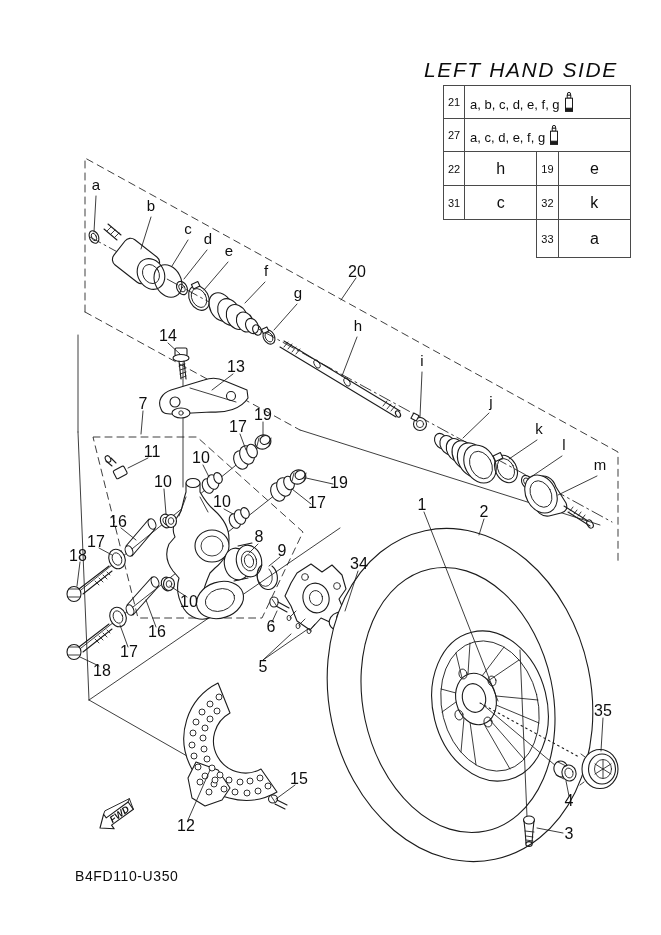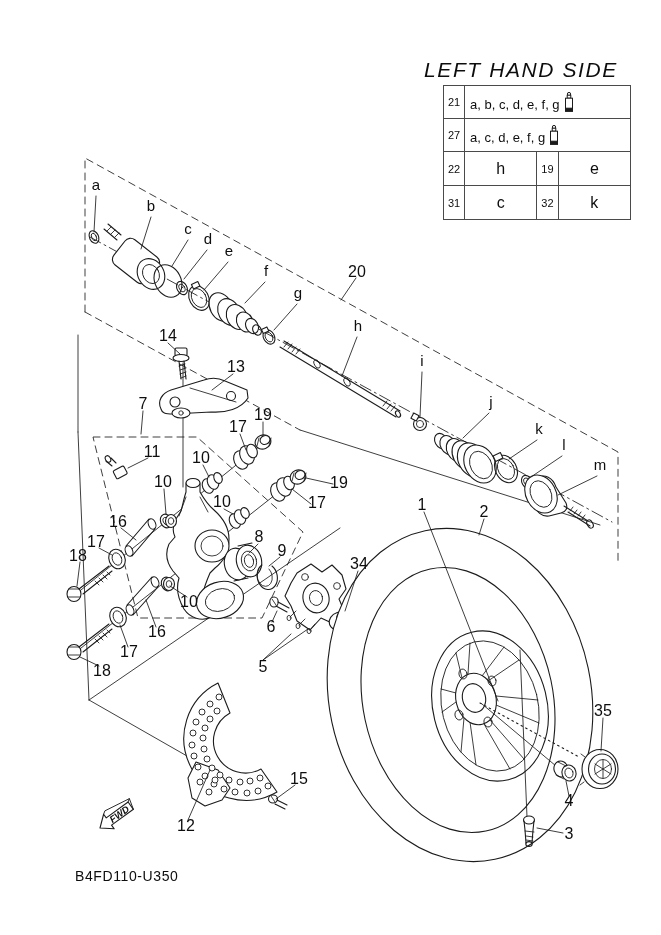--- a/index.html
+++ b/index.html
@@ -562,18 +562,24 @@
     <td class="l">h</td>
     <td class="n">19</td>
     <td class="l">e</td>
   </tr>
   <tr class="pr">
     <td class="n">31</td>
     <td class="l">c</td>
     <td class="n">32</td>
     <td class="l">k</td>
   </tr>
+  <tr class="last">
+    <td class="n blank"></td>
+    <td class="l blank"></td>
+    <td class="n">33</td>
+    <td class="l">a</td>
+  </tr>
 </tbody>
     </table>
 
 <div class="code">B4FD110-U350</div>
 
 </div>
 
 </body></html>

